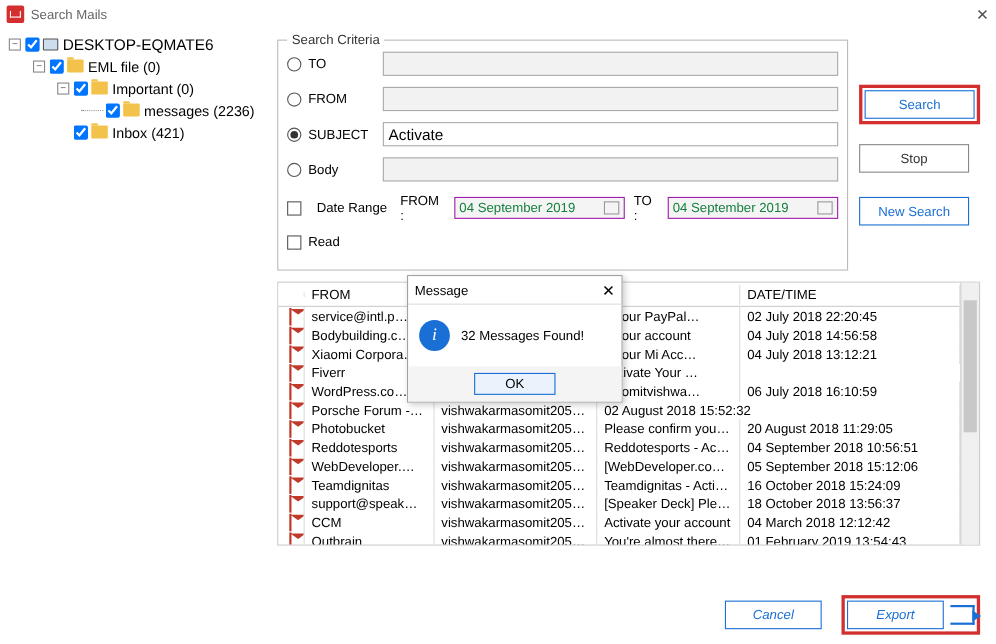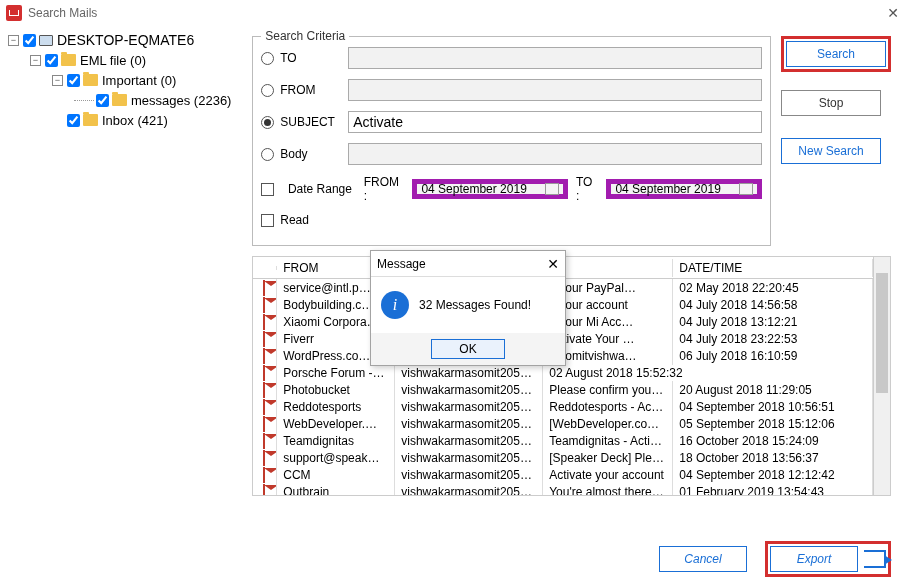--- a/index.html
+++ b/index.html
@@ -33,21 +33,21 @@
 .check { width:13px; height:13px; border:1px solid #555; margin-right:6px; display:inline-block; }
 .fld-label { width: 68px; }
 .fld { flex:1; height:22px; border:1px solid #aaa; background:#f2f2f2; padding:2px 4px; }
 .fld.active { background:#fff; }
 .btncol { width:110px; margin-left:auto; }
 .sidebtn { width:100px; height:26px; border:1px solid #1a6fd6; background:#fff; color:#1a6fd6; display:flex; align-items:center; justify-content:center; cursor:pointer; }
 .sidebtn.plain { border-color:#888; color:#333; }
 .hl { border:3px solid #d32f2f; padding:2px; display:inline-block; }
 
 .daterow { display:flex; align-items:center; gap:8px; margin-top:4px; }
-.datebox { width:160px; height:20px; border:5px solid #a21caf; background:#f4f4f4; color:#000000; padding:2px 4px; display:flex; align-items:center; }
+.datebox { width:160px; height:20px; border:1px solid #a21caf; background:#f4f4f4; color:#15803d; padding:2px 4px; display:flex; align-items:center; }
 .datebox .cal { margin-left:auto; width:14px; height:12px; border:1px solid #999; }
 
 .results-wrap { margin-top:10px; height:240px; display:flex; border:1px solid #ccc; }
 .results { flex:1; overflow:hidden; }
 .hdr { display:flex; background:#fff; border-bottom:1px solid #ccc; height:22px; align-items:center; }
 .col { padding:2px 6px; border-right:1px solid #ddd; overflow:hidden; white-space:nowrap; text-overflow:ellipsis; }
 .c0 { width:24px; } .c1 { width:118px; } .c2 { width:148px; } .c3 { width:130px; } .c4 { flex:1; }
 .row { display:flex; height:17px; align-items:center; }
 .row .env { width:16px; height:11px; border:1px solid #c0392b; margin:0 4px; position:relative; }
 .row .env::after { content:""; position:absolute; left:0; top:0; border-left:7px solid transparent; border-right:7px solid transparent; border-top:5px solid #c0392b; }
@@ -104,21 +104,21 @@
     </div>
     <div class="tree-row d2">
       <span style="width:11px;margin-right:4px;"></span>
       <input type="checkbox" class="cb" checked="" style="">
       <span class="fold"></span>
       <span style="font-size:13px;">Inbox (421)</span>
     </div>
   </div>
 
   <div class="right">
-    <div style="display:flex; gap:10px;">
+    <div style="display:flex; gap:10px;align-items:center;">
       <div class="criteria" style="flex:1;">
         <span class="criteria-label">Search Criteria</span>
 
         <div class="crit-row">
           <span class="radio"></span>
           <span class="fld-label">TO</span>
           <input class="fld" style="">
         </div>
         <div class="crit-row">
           <span class="radio"></span>
@@ -174,42 +174,41 @@
           <div class="col c2"></div>
           <div class="col c3">CT</div>
           <div class="col c4">DATE/TIME</div>
         </div>
         <div id="rows">
             <div class="row">
               <div class="col c0"><span class="env"></span></div>
               <div class="col c1">service@intl.p…</div>
               <div class="col c2"></div>
               <div class="col c3">e your PayPal…</div>
-              <div class="col c4">02 May 2018 22:20:45</div>
+              <div class="col c4">02 July 2018 22:20:45</div>
             </div>
             <div class="row">
               <div class="col c0"><span class="env"></span></div>
               <div class="col c1">Bodybuilding.c…</div>
               <div class="col c2"></div>
               <div class="col c3">e your account</div>
               <div class="col c4">04 July 2018 14:56:58</div>
             </div>
             <div class="row">
               <div class="col c0"><span class="env"></span></div>
               <div class="col c1">Xiaomi Corpora…</div>
               <div class="col c2"></div>
               <div class="col c3">e your Mi Acc…</div>
               <div class="col c4">04 July 2018 13:12:21</div>
             </div>
             <div class="row">
               <div class="col c0"><span class="env"></span></div>
               <div class="col c1">Fiverr</div>
               <div class="col c2"></div>
               <div class="col c3">Activate Your …</div>
-              <div class="col c4">04 July 2018 23:22:53</div>
             </div>
             <div class="row">
               <div class="col c0"><span class="env"></span></div>
               <div class="col c1">WordPress.co…</div>
               <div class="col c2"></div>
               <div class="col c3">e somitvishwa…</div>
               <div class="col c4">06 July 2018 16:10:59</div>
             </div>
             <div class="row">
               <div class="col c0"><span class="env"></span></div>
@@ -250,21 +249,21 @@
               <div class="col c1">support@speak…</div>
               <div class="col c2">vishwakarmasomit205…</div>
               <div class="col c3">[Speaker Deck] Plea…</div>
               <div class="col c4">18 October 2018 13:56:37</div>
             </div>
             <div class="row">
               <div class="col c0"><span class="env"></span></div>
               <div class="col c1">CCM</div>
               <div class="col c2">vishwakarmasomit205…</div>
               <div class="col c3">Activate your account</div>
-              <div class="col c4">04 September 2018 12:12:42</div>
+              <div class="col c4">04 March 2018 12:12:42</div>
             </div>
             <div class="row">
               <div class="col c0"><span class="env"></span></div>
               <div class="col c1">Outbrain</div>
               <div class="col c2">vishwakarmasomit205…</div>
               <div class="col c3">You're almost there! …</div>
               <div class="col c4">01 February 2019 13:54:43</div>
             </div>
           </div>
       </div>

